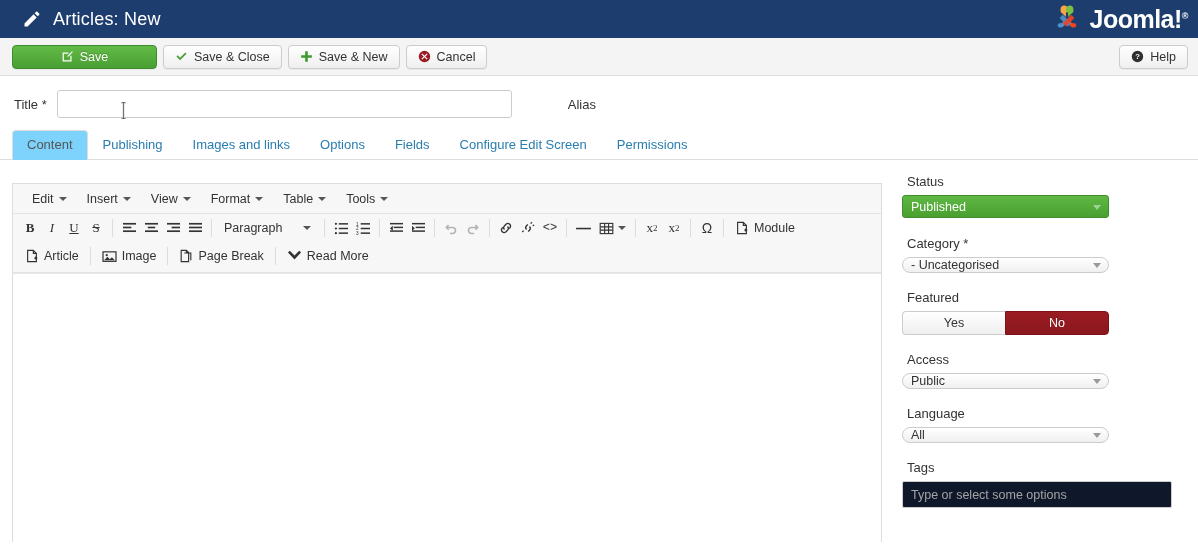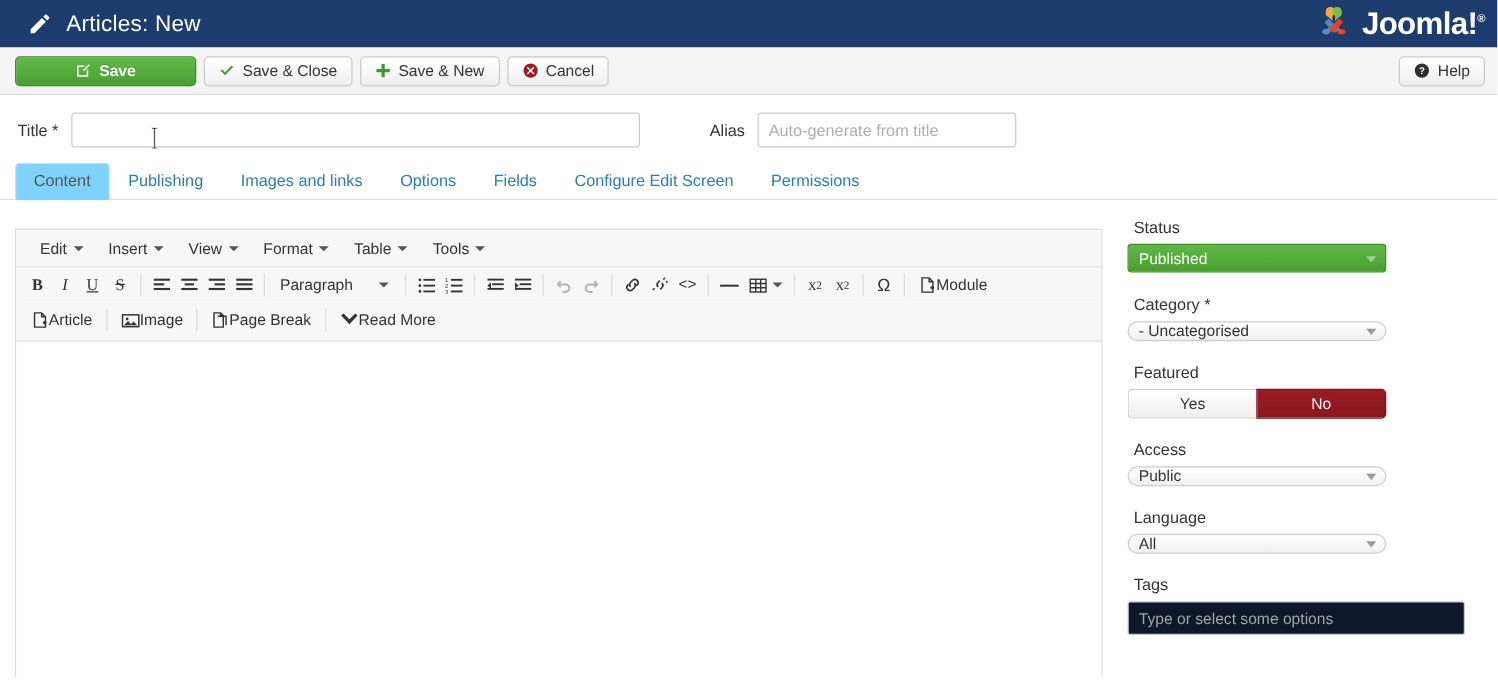--- a/index.html
+++ b/index.html
@@ -71,21 +71,21 @@
     cursor: pointer;
     white-space: nowrap;
     margin-right: 6px;
     box-shadow: 0 1px 0 rgba(0,0,0,.04);
   }
   .btn-save {
     width: 145px;
     background: linear-gradient(#62bb46, #4a9e33);
     border-color: #3f8c2b;
     color: #ffffff;
-    font-weight: bold;
+    font-weight: normal;
     text-shadow: 0 -1px 0 rgba(0,0,0,.18);
   }
   .btn-help {
     position: absolute;
     right: 10px;
     margin-right: 0;
   }
   .ico { width: 13px; height: 13px; display: inline-block; flex: none; }
 
   
@@ -206,21 +206,21 @@
     align-items: center;
     justify-content: center;
     min-width: 22px;
     height: 22px;
     padding: 0 3px;
     cursor: pointer;
     border-radius: 3px;
     color: #333;
     font-size: 13px;
   }
-  .tbtn.text-btn { padding: 0 6px; font-size: 12.5px; }
+  .tbtn.text-btn { padding: 0 6px; gap: 5px; font-size: 12.5px; }
   .tbtn.disabled { opacity: .34; cursor: default; }
   .tsep {
     width: 1px; height: 18px;
     background: #dcdcdc;
     margin: 0 5px;
     display: inline-block;
   }
   .fmt-select {
     display: inline-flex;
     align-items: center;
@@ -373,21 +373,20 @@
       <text x="8" y="11.6" text-anchor="middle" font-size="9.5" fill="#ffffff" font-family="Liberation Sans, sans-serif" font-weight="bold">?</text>
     </svg>
     <span>Help</span>
   </button>
 </div>
 
 <div class="title-row">
   <span class="field-label">Title *</span>
   <input id="title-input" class="input" type="text" value="" style="">
   <span class="field-label alias-label">Alias</span>
-  <input id="alias-input" class="input" type="text" placeholder="Auto-generate from title" style="">
 </div>
 
 <svg class="caret-cursor" viewBox="0 0 11 20">
   <path d="M3 1h5v1.3H6.2v15.4H8V19H3v-1.3h1.8V2.3H3z" fill="#1a1a1a" stroke="#ffffff" stroke-width=".7"></path>
 </svg>
 
 <div class="tabs">
   <div class="tab active">Content</div>
   <div class="tab">Publishing</div>
   <div class="tab">Images and links</div>

